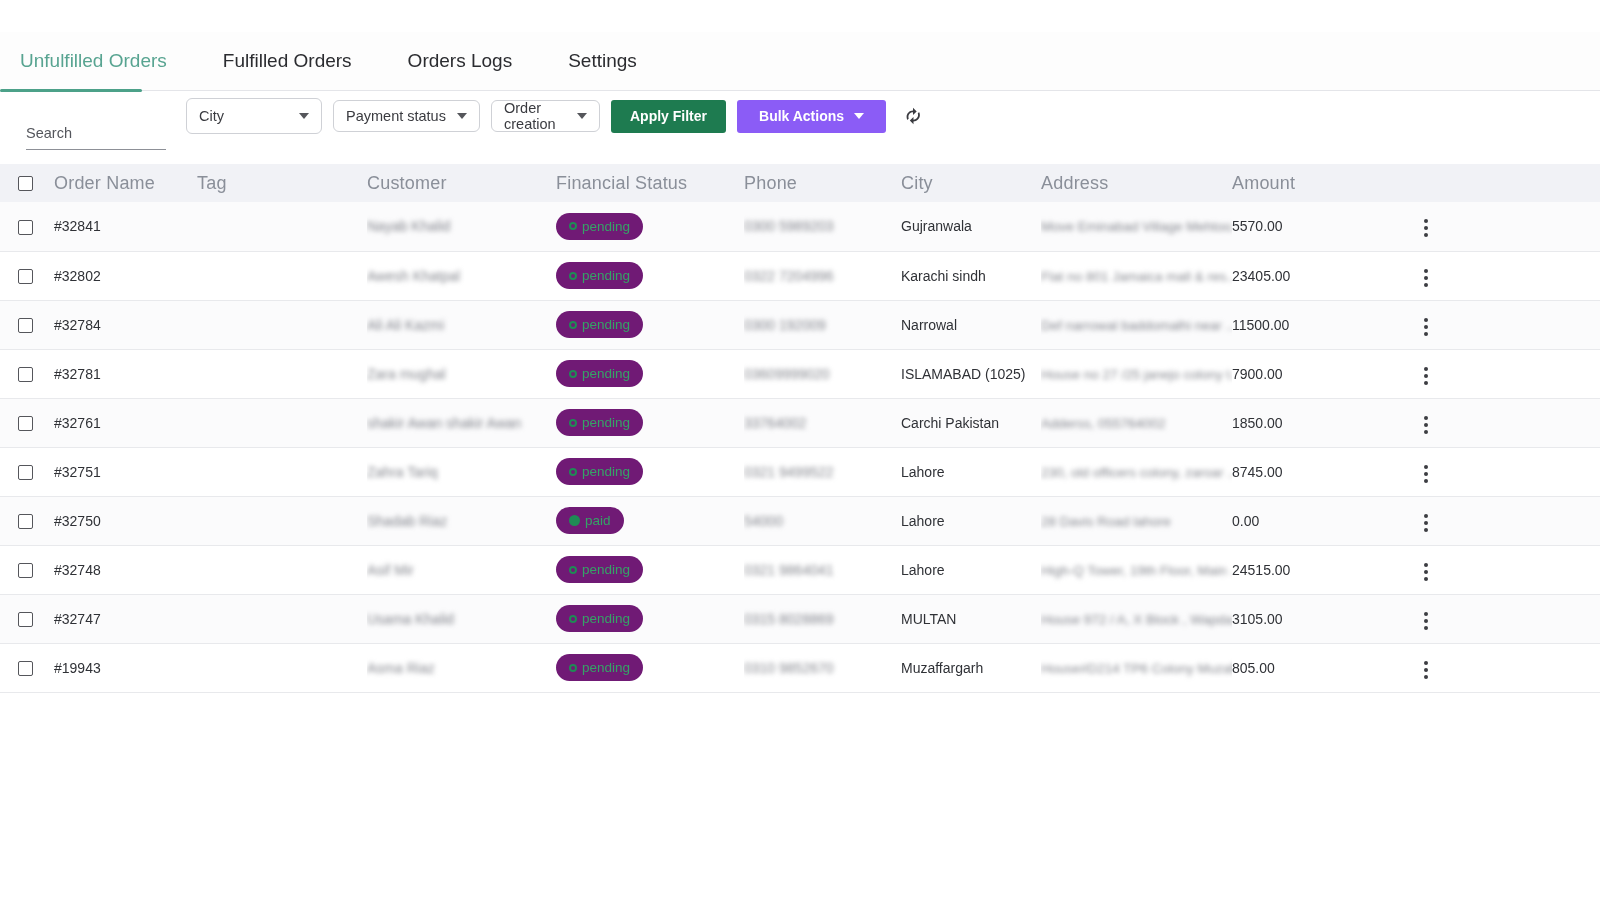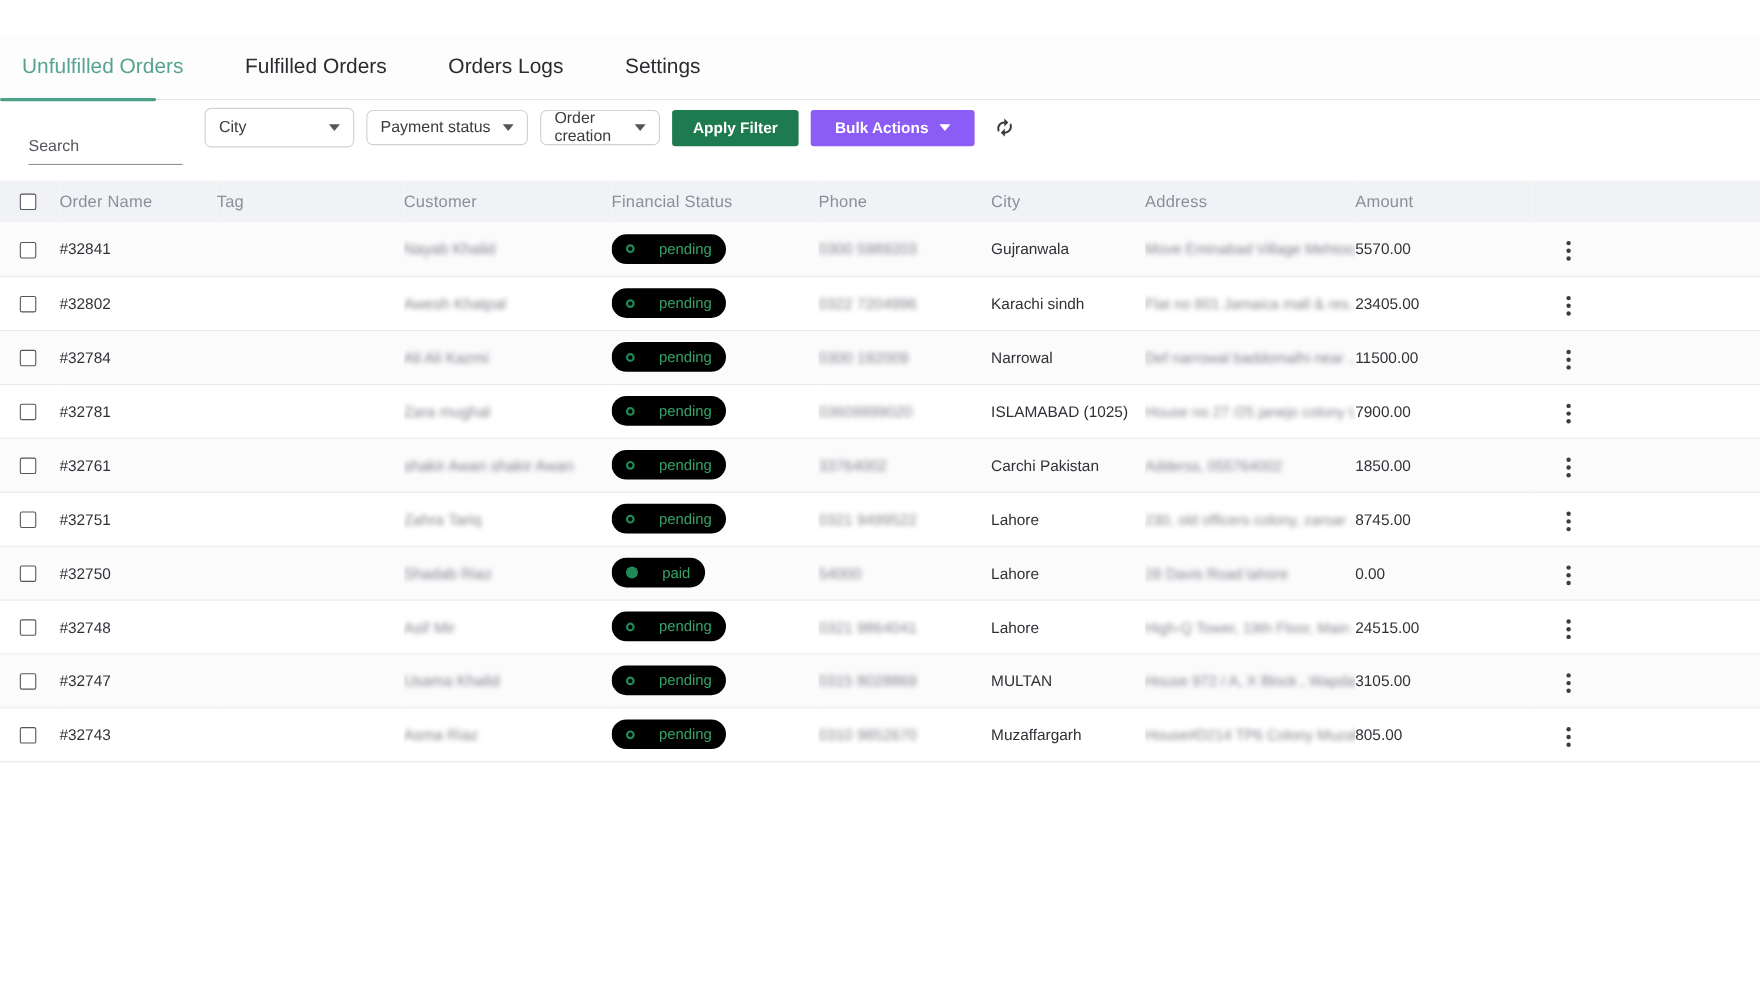--- a/index.html
+++ b/index.html
@@ -35,31 +35,31 @@
   .btn { border:none; border-radius:3px; color:#fff; font-size:14px; font-weight:700;
     height:33px; cursor:pointer; font-family:"Liberation Sans", sans-serif;
     display:inline-flex; align-items:center; }
   .btn-apply { background:#1e7b50; padding:0 19px; margin-left:11px; }
   .btn-bulk  { background:#8b5cf6; padding:0 22px; margin-left:11px; }
   .refresh { margin-left:15px; width:24px; height:24px; cursor:pointer;
     display:inline-flex; align-items:center; justify-content:center; }
 
   
   table { width:1600px; border-collapse:collapse; table-layout:fixed; margin-top:23px; }
-  thead th { background:#f1f2f6; height:38px; font-size:15px; font-weight:400;
+  thead th { background:#f1f2f6; height:38px; font-size:18px; font-weight:400;
     color:#8a8f99; text-align:left; letter-spacing:.2px; }
   tbody td { height:49px; border-bottom:1px solid #e8e9ec; font-size:14px;
     color:#2f3136; white-space:nowrap; overflow:hidden; }
   tbody tr:nth-child(odd) { background:#fbfbfc; }
   .cb { display:inline-block; width:15px; height:15px; border:1.6px solid #55565b;
     border-radius:2px; margin-left:18px; vertical-align:middle; cursor:pointer;
     background:#fff; }
   .blurred { filter:blur(2.6px); color:#84868d; }
   .addr { font-size:13.5px; }
-  .badge { display:inline-flex; align-items:center; gap:22px; background:#000000;
+  .badge { display:inline-flex; align-items:center; gap:5px; background:#701a75;
     border-radius:14px; padding:6px 13px; font-size:13.5px; color:#35a366; }
   .badge .ind { border-radius:50%; flex:none; }
   .badge.pending .ind { width:8px; height:8px; border:2.5px solid #1f8a55; background:transparent; }
   .badge.paid    .ind { width:11px; height:11px; background:#1f8a55; border:none; }
   .kebab { display:inline-flex; flex-direction:column; gap:3px; padding:5px 6px;
     margin-left:25px; cursor:pointer; }
   .kebab i { width:4px; height:4px; border-radius:50%; background:#3c3d42; display:block; }
 </style>
 </head>
 <body>
@@ -314,21 +314,21 @@
     <td><span class="blurred addr">House 972 / A, X Block , Wapda...</span></td>
     <td>3105.00</td>
     <td><span class="kebab">
             <i></i>
             <i></i>
             <i></i>
           </span></td>
   </tr>
       <tr>
     <td><span class="cb"></span></td>
-    <td>#32743</td>
+    <td>#19943</td>
     <td></td>
     <td><span class="blurred">Asma Riaz</span></td>
     <td>
       <span class="badge pending">
         <span class="ind"></span>
         <span class="badge-label">pending</span>
       </span>
     </td>
     <td><span class="blurred">0310 9852670</span></td>
     <td>Muzaffargarh</td>

